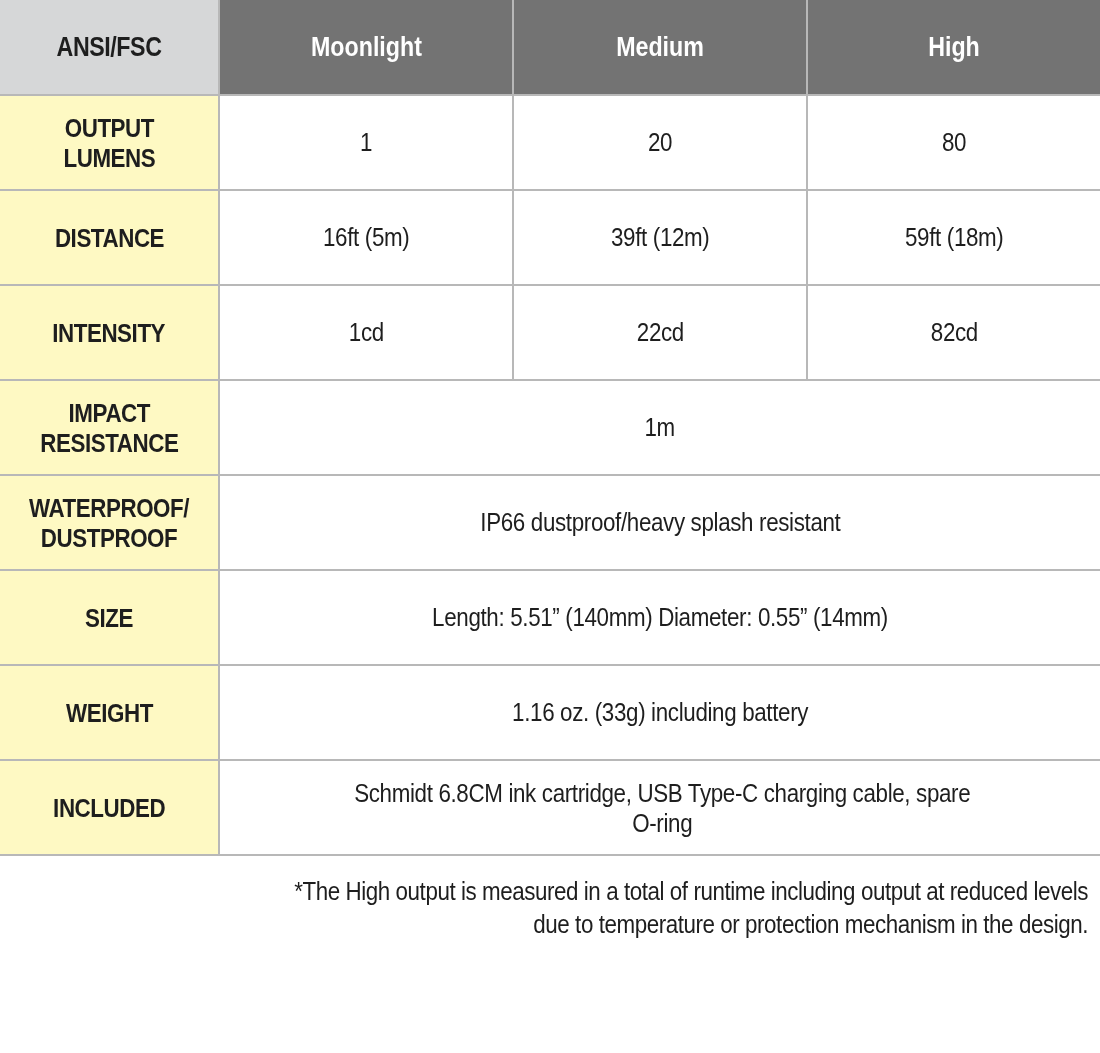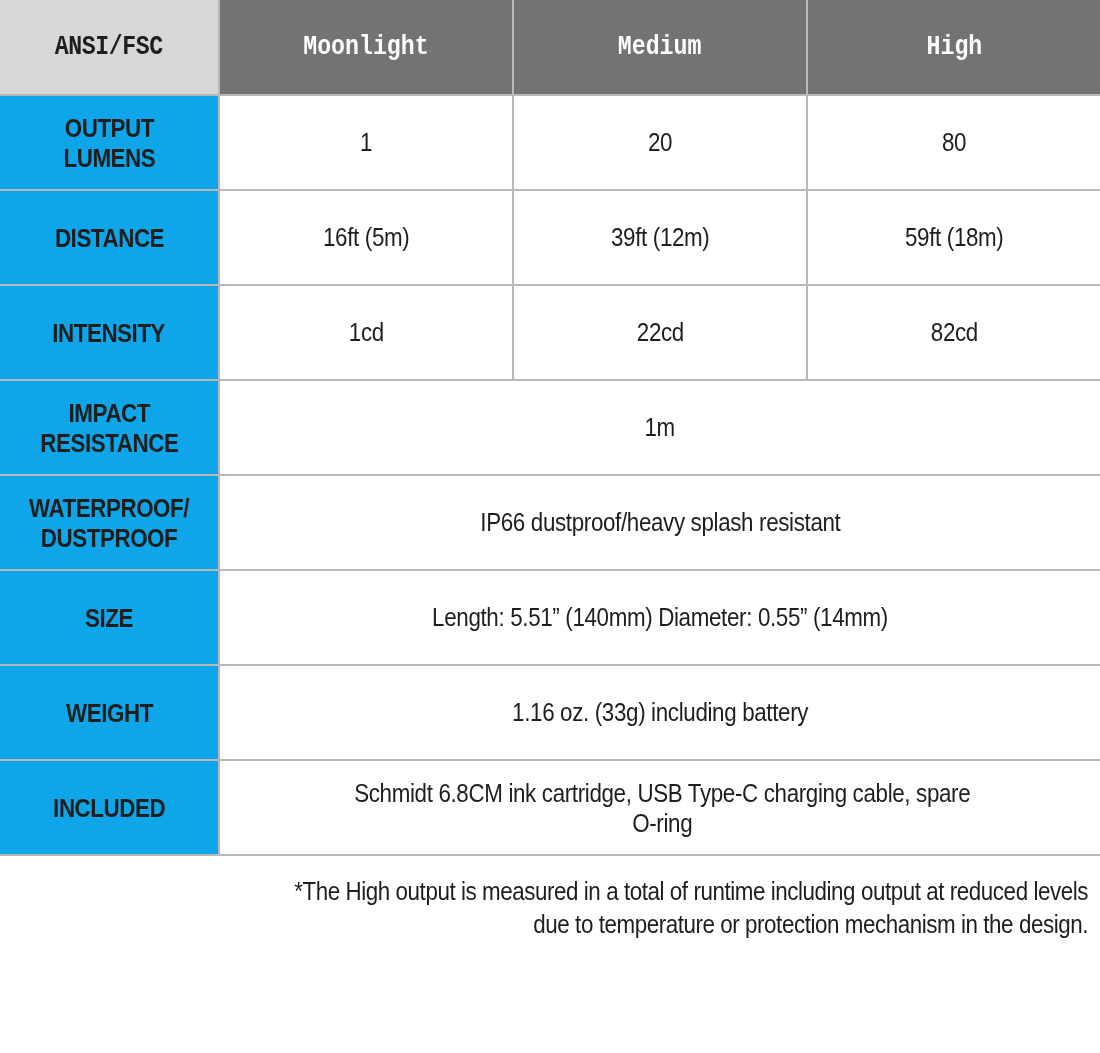--- a/index.html
+++ b/index.html
@@ -6,26 +6,26 @@
   body { width:1100px; height:1053px; overflow:hidden; font-family:"Liberation Sans", sans-serif; }
   table.spec { border-collapse:collapse; width:1100px; table-layout:fixed; }
   table.spec col.c0 { width:219px; }
   table.spec col.c1 { width:294px; }
   table.spec col.c2 { width:294px; }
   table.spec col.c3 { width:293px; }
   table.spec th, table.spec td {
     text-align:center; vertical-align:middle; height:95px; padding:0 8px;
     border:2px solid #b8b8b8; box-sizing:border-box;
   }
-  table.spec tr:first-child th, table.spec tr:first-child td { border-top:none;font-family:Liberation Mono, monospace; }
+  table.spec tr:first-child th, table.spec tr:first-child td { border-top:none; }
   table.spec tr > *:first-child { border-left:none; }
   table.spec tr > *:last-child { border-right:none; }
   th.corner { background:#d6d7d8; color:#1e1e1e; font-weight:bold; font-size:27px; letter-spacing:-0.5px; transform-origin:center; }
   th.mode { background:#737373; color:#ffffff; font-weight:bold; font-size:27px; border-color:#ffffff; border-bottom:2px solid #b8b8b8; }
-  th.rowlabel { background:#0ea5e9; color:#1e1e1e; font-weight:bold; font-size:26px; line-height:30px; letter-spacing:-0.5px; }
+  th.rowlabel { background:#fef9c3; color:#1e1e1e; font-weight:bold; font-size:26px; line-height:30px; letter-spacing:-0.5px; }
   td.val { color:#1e1e1e; font-size:26px; line-height:31px; letter-spacing:-0.4px; }
   .narrow { display:inline-block; transform:scaleX(0.86); }
   .foot { text-align:right; color:#1e1e1e; font-size:26px; line-height:33px; padding:19px 12px 0 0; letter-spacing:-0.5px; }
   .foot span { display:block; }
 </style>
 </head>
 <body>
 
 <table class="spec">
   <colgroup>

